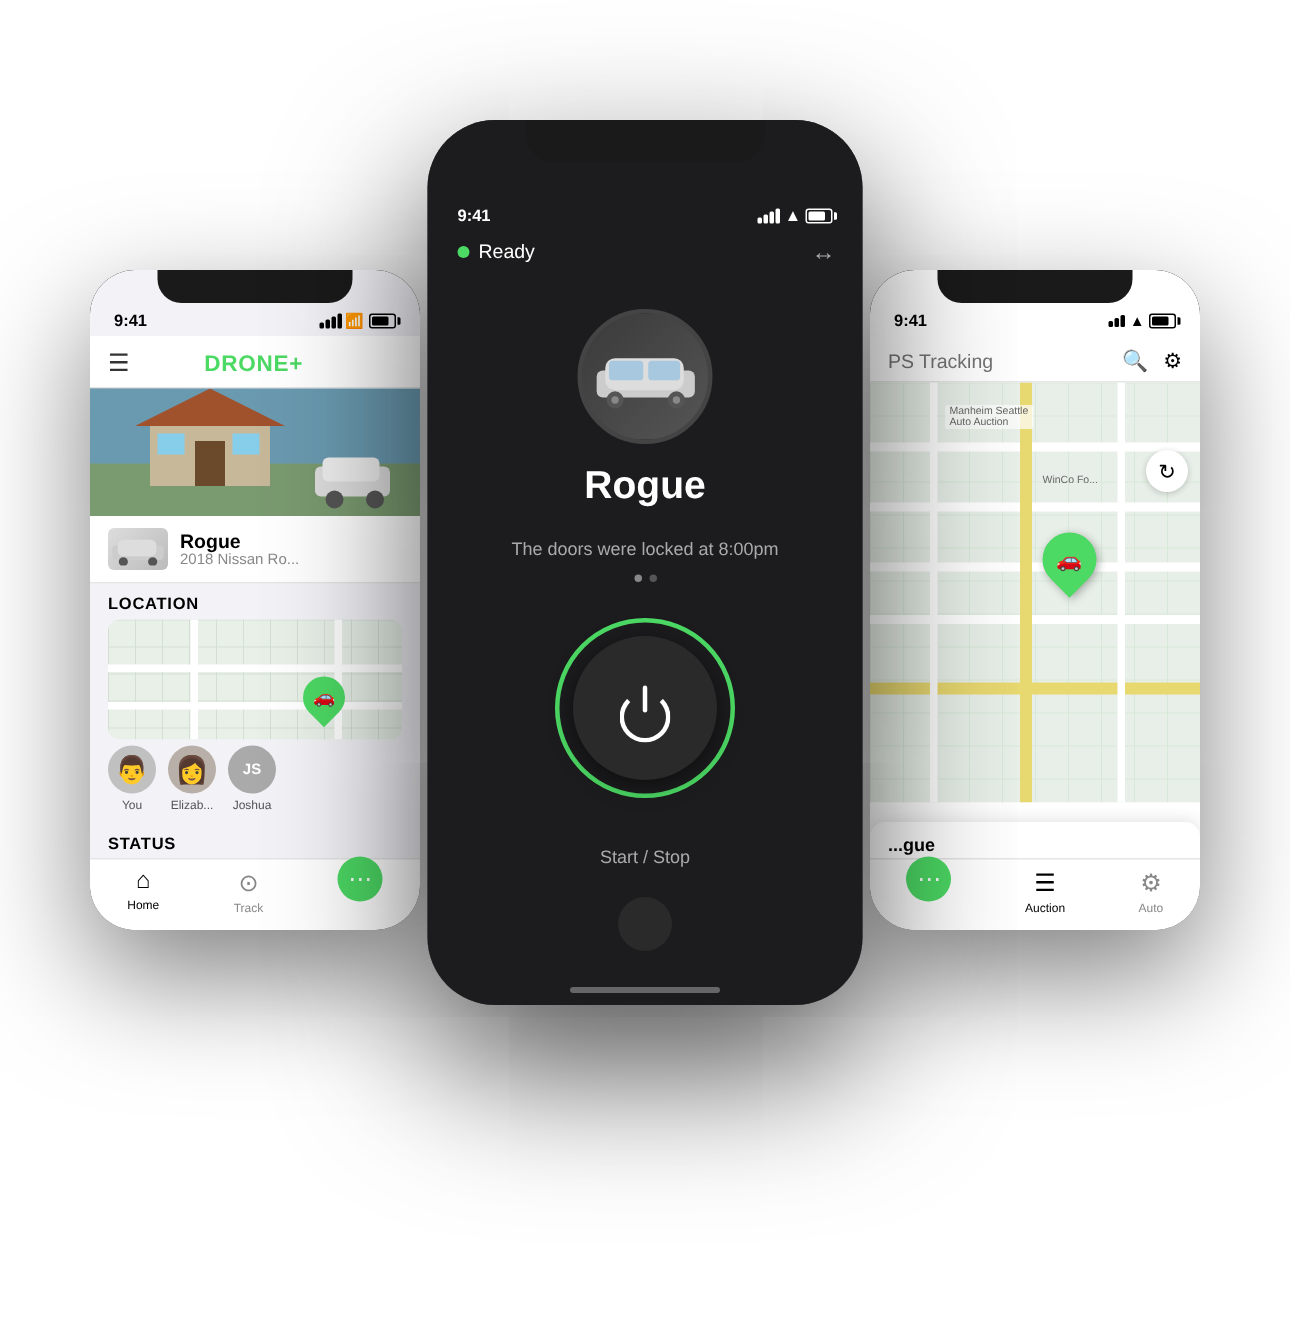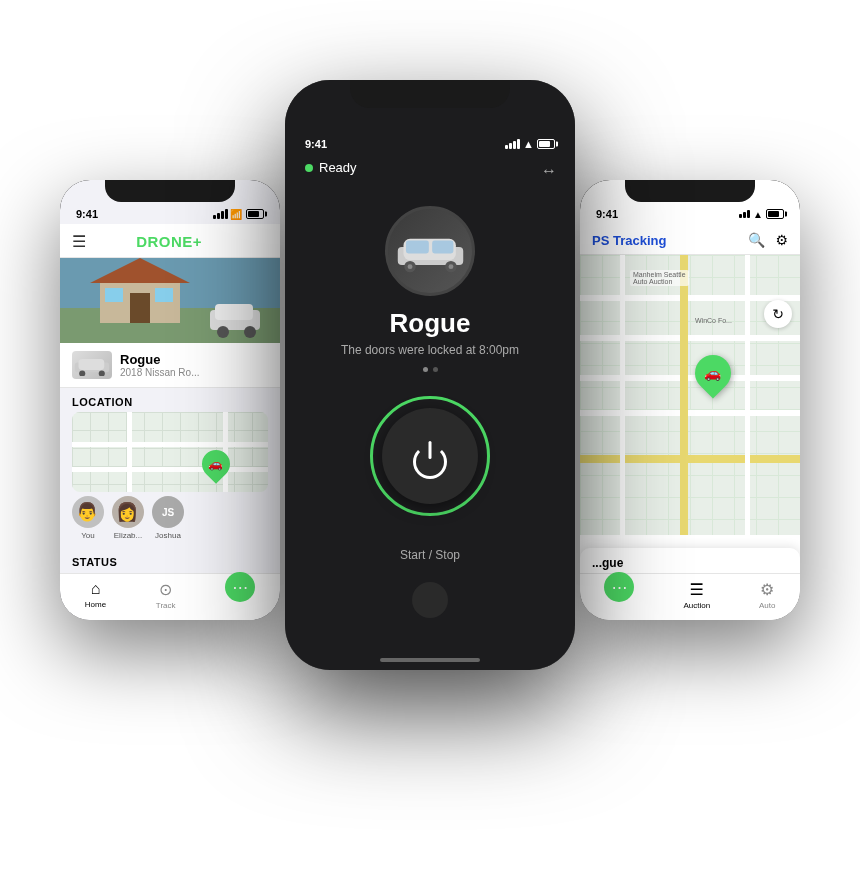--- a/index.html
+++ b/index.html
@@ -241,21 +241,21 @@
       font-size: 26px;
       font-weight: 700;
       text-align: center;
       color: #fff;
     }
 
     .car-status {
       font-size: 12px;
       color: #aaa;
       text-align: center;
-      margin-top: 4px;
+      margin-top: 20px;
     }
 
     .page-dots {
       display: flex;
       gap: 5px;
       margin: 10px auto;
     }
 
     .dot {
       width: 5px;
@@ -562,22 +562,22 @@
       background: #fff;
       padding: 8px 12px 6px;
       display: flex;
       align-items: center;
       justify-content: space-between;
       border-bottom: 1px solid #e5e5e5;
     }
 
     .gps-title {
       font-size: 13px;
-      font-weight: 700;
-      color: #1d4ed8;
+      font-weight: 400;
+      color: #737373;
     }
 
     .right-map {
       width: 100%;
       height: 280px;
       background: #e8efe8;
       position: relative;
       overflow: hidden;
     }
 

